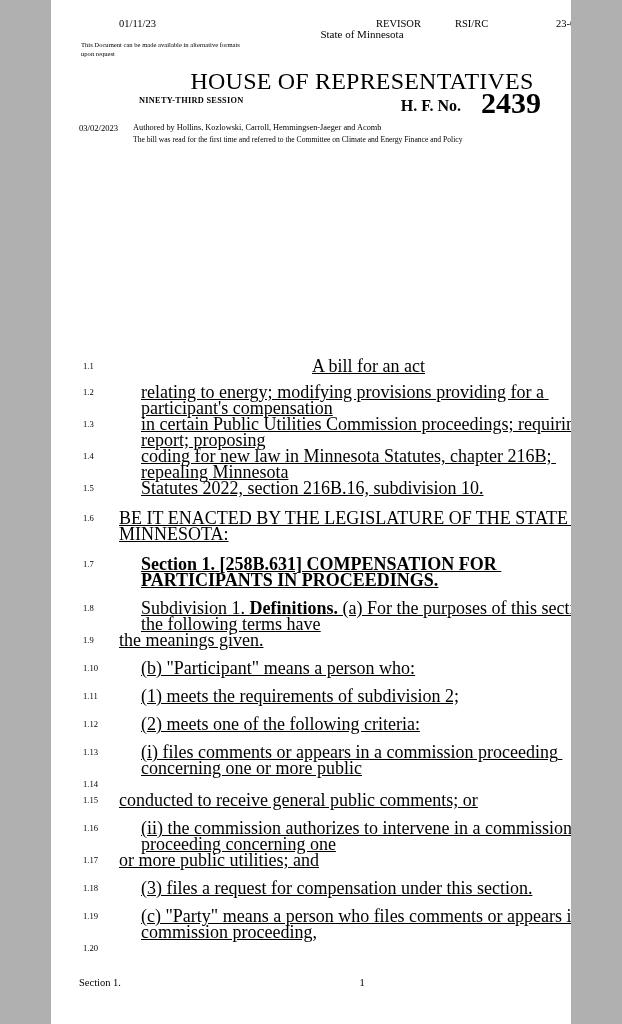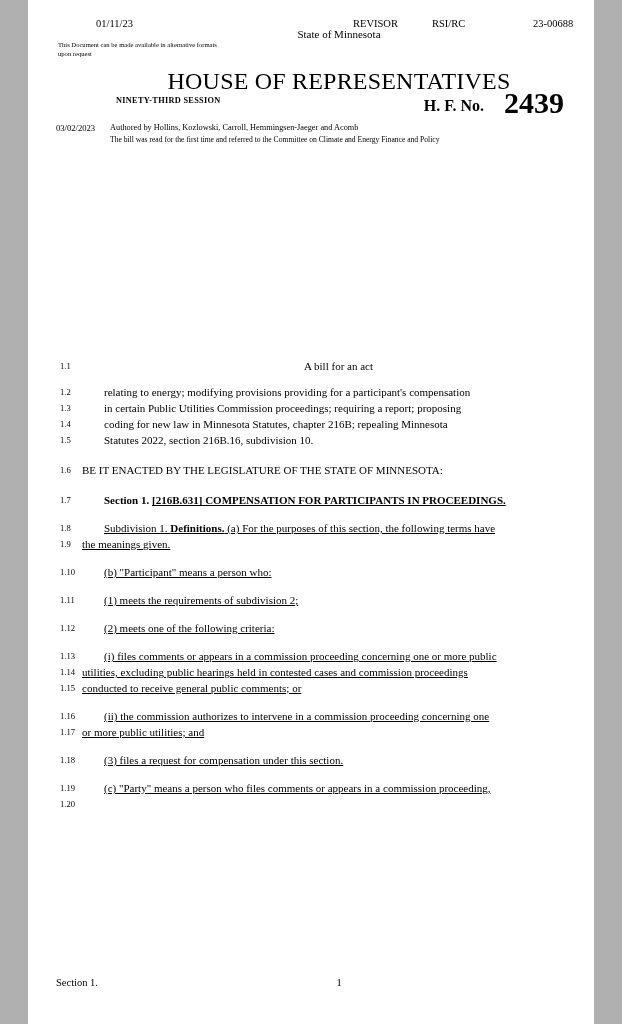--- a/index.html
+++ b/index.html
@@ -2,21 +2,21 @@
 <html><head>
 <meta charset="utf-8">
 <style>
   html, body {
     margin: 0;
     padding: 0;
     background: #b0b0b0;
   }
   .page {
     position: relative;
-    width: 566px;
+    width: 520px;
     height: 1024px;
     background: #ffffff;
     margin: 0 auto;
     font-family: "Liberation Serif", serif;
     color: #000000;
     overflow: hidden;
     box-sizing: border-box;
     padding-left: 16px;
   }
   
@@ -113,25 +113,26 @@
   .ln .num {
     position: absolute;
     left: 32px;
     width: 28px;
     font-size: 8.6px;
     text-align: left;
     line-height: 16px;
   }
   .ln .txt {
     display: block;
-    margin-left: 54px;
+    margin-left: 68px;
     margin-right: 55px;
-    font-size: 11px;
+    font-size: 18px;
     line-height: 16px;
     white-space: pre-wrap;
+    text-decoration: underline;
   }
   .center { text-align: center; margin-right: 150px; }
   .sp-10 { height: 10px; }
   .sp-12 { height: 12px; }
   .sp-14 { height: 14px; }
   .u  { text-decoration: underline; }
   .b  { font-weight: bold; }
   .indent { padding-left: 22px; }
 
   
@@ -207,21 +208,21 @@
 
     <div class="ln">
       <span class="num">1.6</span>
       <span class="txt">BE IT ENACTED BY THE LEGISLATURE OF THE STATE OF MINNESOTA:</span>
     </div>
 
     <div class="sp-14"></div>
 
     <div class="ln">
       <span class="num">1.7</span>
-      <span class="txt indent"><span class="b">Section 1. </span><span class="b u">[216B.631] COMPENSATION FOR PARTICIPANTS IN PROCEEDINGS.</span></span>
+      <span class="txt indent"><span class="b">Section 1. </span><span class="b u">[258B.631] COMPENSATION FOR PARTICIPANTS IN PROCEEDINGS.</span></span>
     </div>
 
     <div class="sp-12"></div>
 
     <div class="ln">
       <span class="num">1.8</span>
       <span class="txt indent"><span class="u">Subdivision 1. </span><span class="b u">Definitions.</span><span class="u"> (a) For the purposes of this section, the following terms have</span></span>
     </div>
     <div class="ln">
       <span class="num">1.9</span>
@@ -250,21 +251,20 @@
     </div>
 
     <div class="sp-12"></div>
 
     <div class="ln">
       <span class="num">1.13</span>
       <span class="txt indent u">(i) files comments or appears in a commission proceeding concerning one or more public</span>
     </div>
     <div class="ln">
       <span class="num">1.14</span>
-      <span class="txt u">utilities, excluding public hearings held in contested cases and commission proceedings</span>
     </div>
     <div class="ln">
       <span class="num">1.15</span>
       <span class="txt u">conducted to receive general public comments; or</span>
     </div>
 
     <div class="sp-12"></div>
 
     <div class="ln">
       <span class="num">1.16</span>

